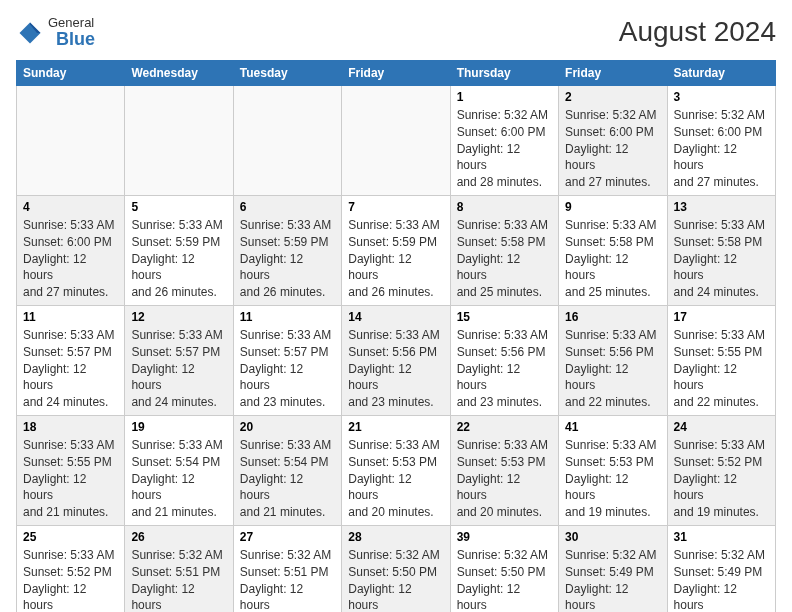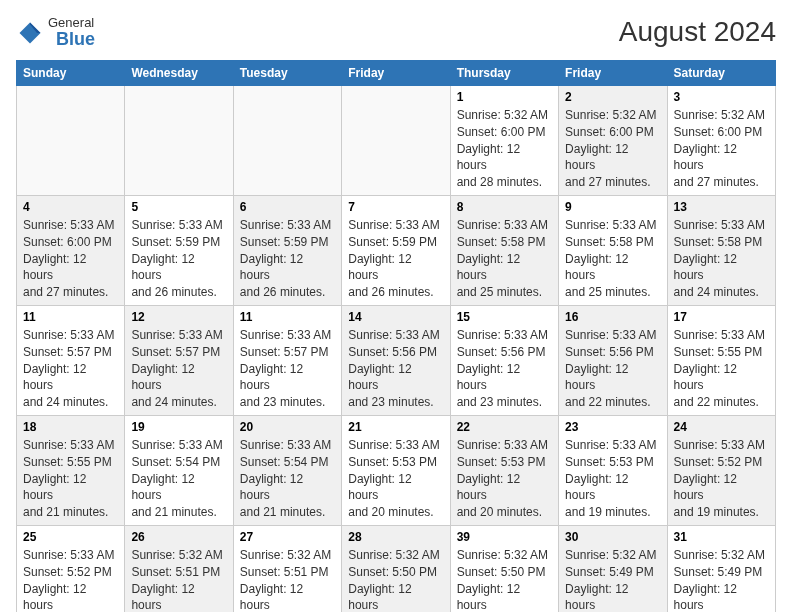--- a/index.html
+++ b/index.html
@@ -285,21 +285,21 @@
 and 20 minutes.</div>
         </td>
         <td class="cell-shaded">
           <span class="day-number">22</span>
           <div class="day-detail" style="white-space: pre-line;">Sunrise: 5:33 AM
 Sunset: 5:53 PM
 Daylight: 12 hours
 and 20 minutes.</div>
         </td>
         <td class="cell-white">
-          <span class="day-number">23</span>
+          <span class="day-number">41</span>
           <div class="day-detail" style="white-space: pre-line;">Sunrise: 5:33 AM
 Sunset: 5:53 PM
 Daylight: 12 hours
 and 19 minutes.</div>
         </td>
         <td class="cell-shaded">
           <span class="day-number">24</span>
           <div class="day-detail" style="white-space: pre-line;">Sunrise: 5:33 AM
 Sunset: 5:52 PM
 Daylight: 12 hours

